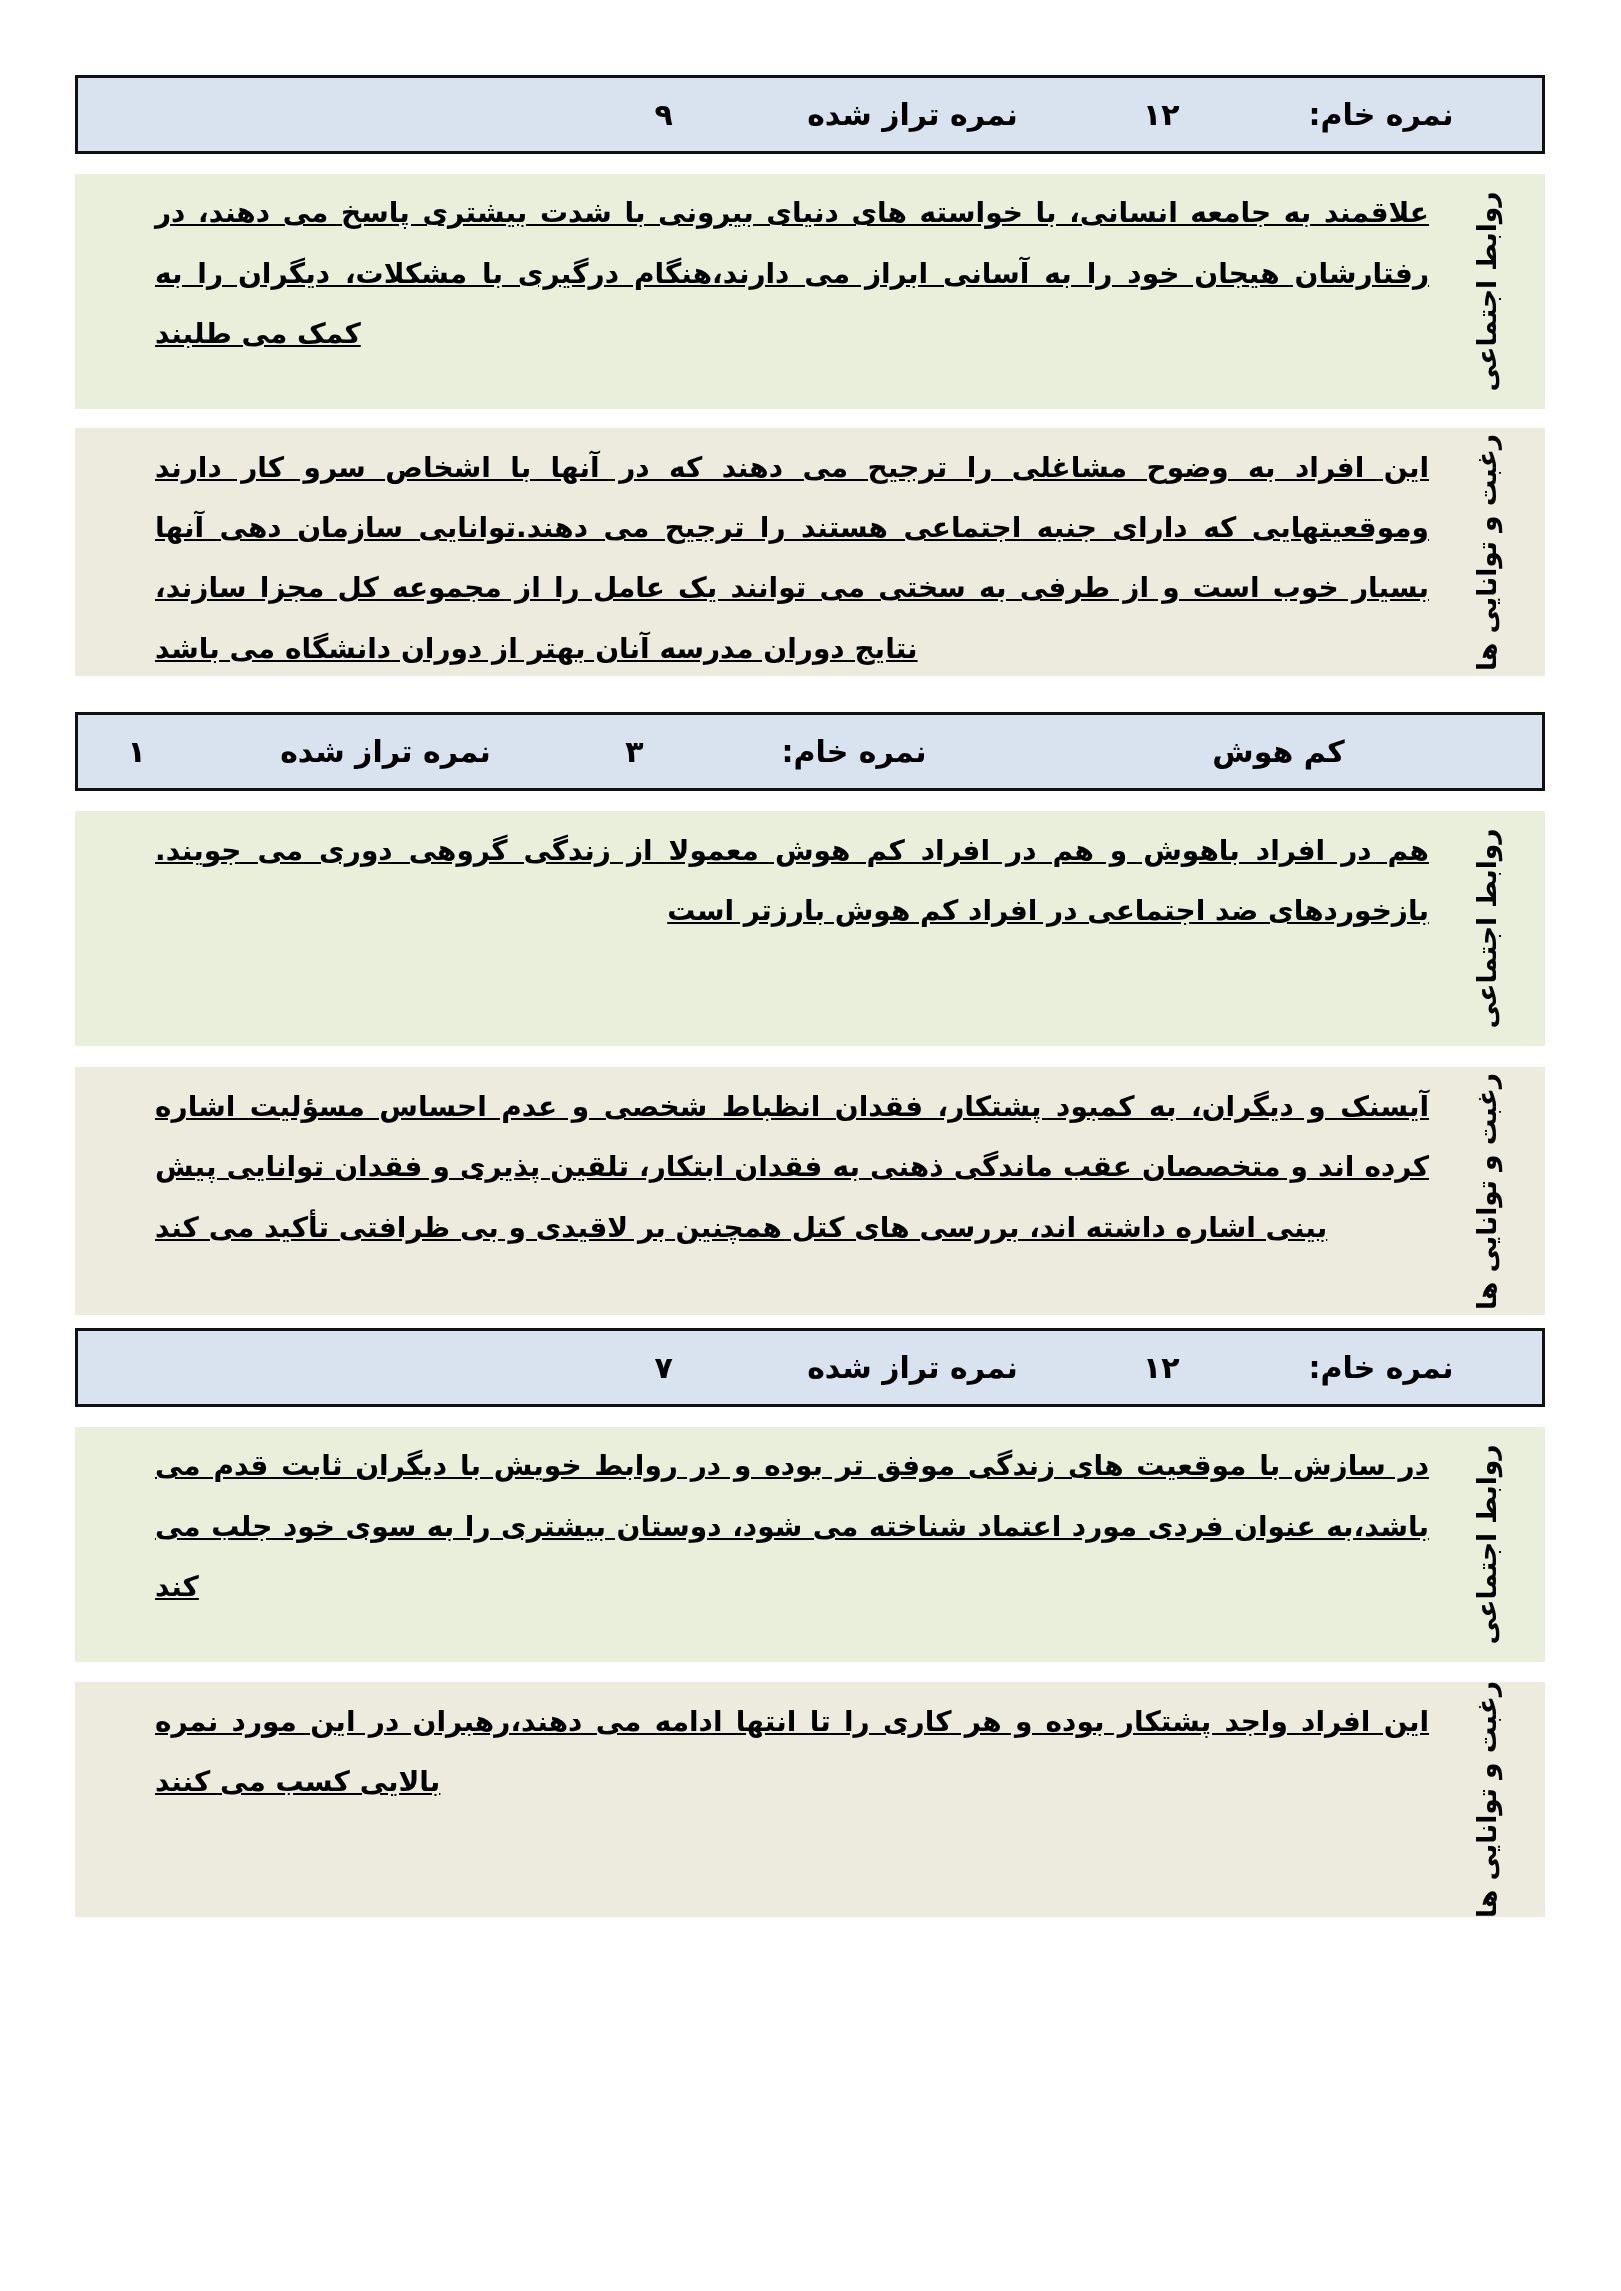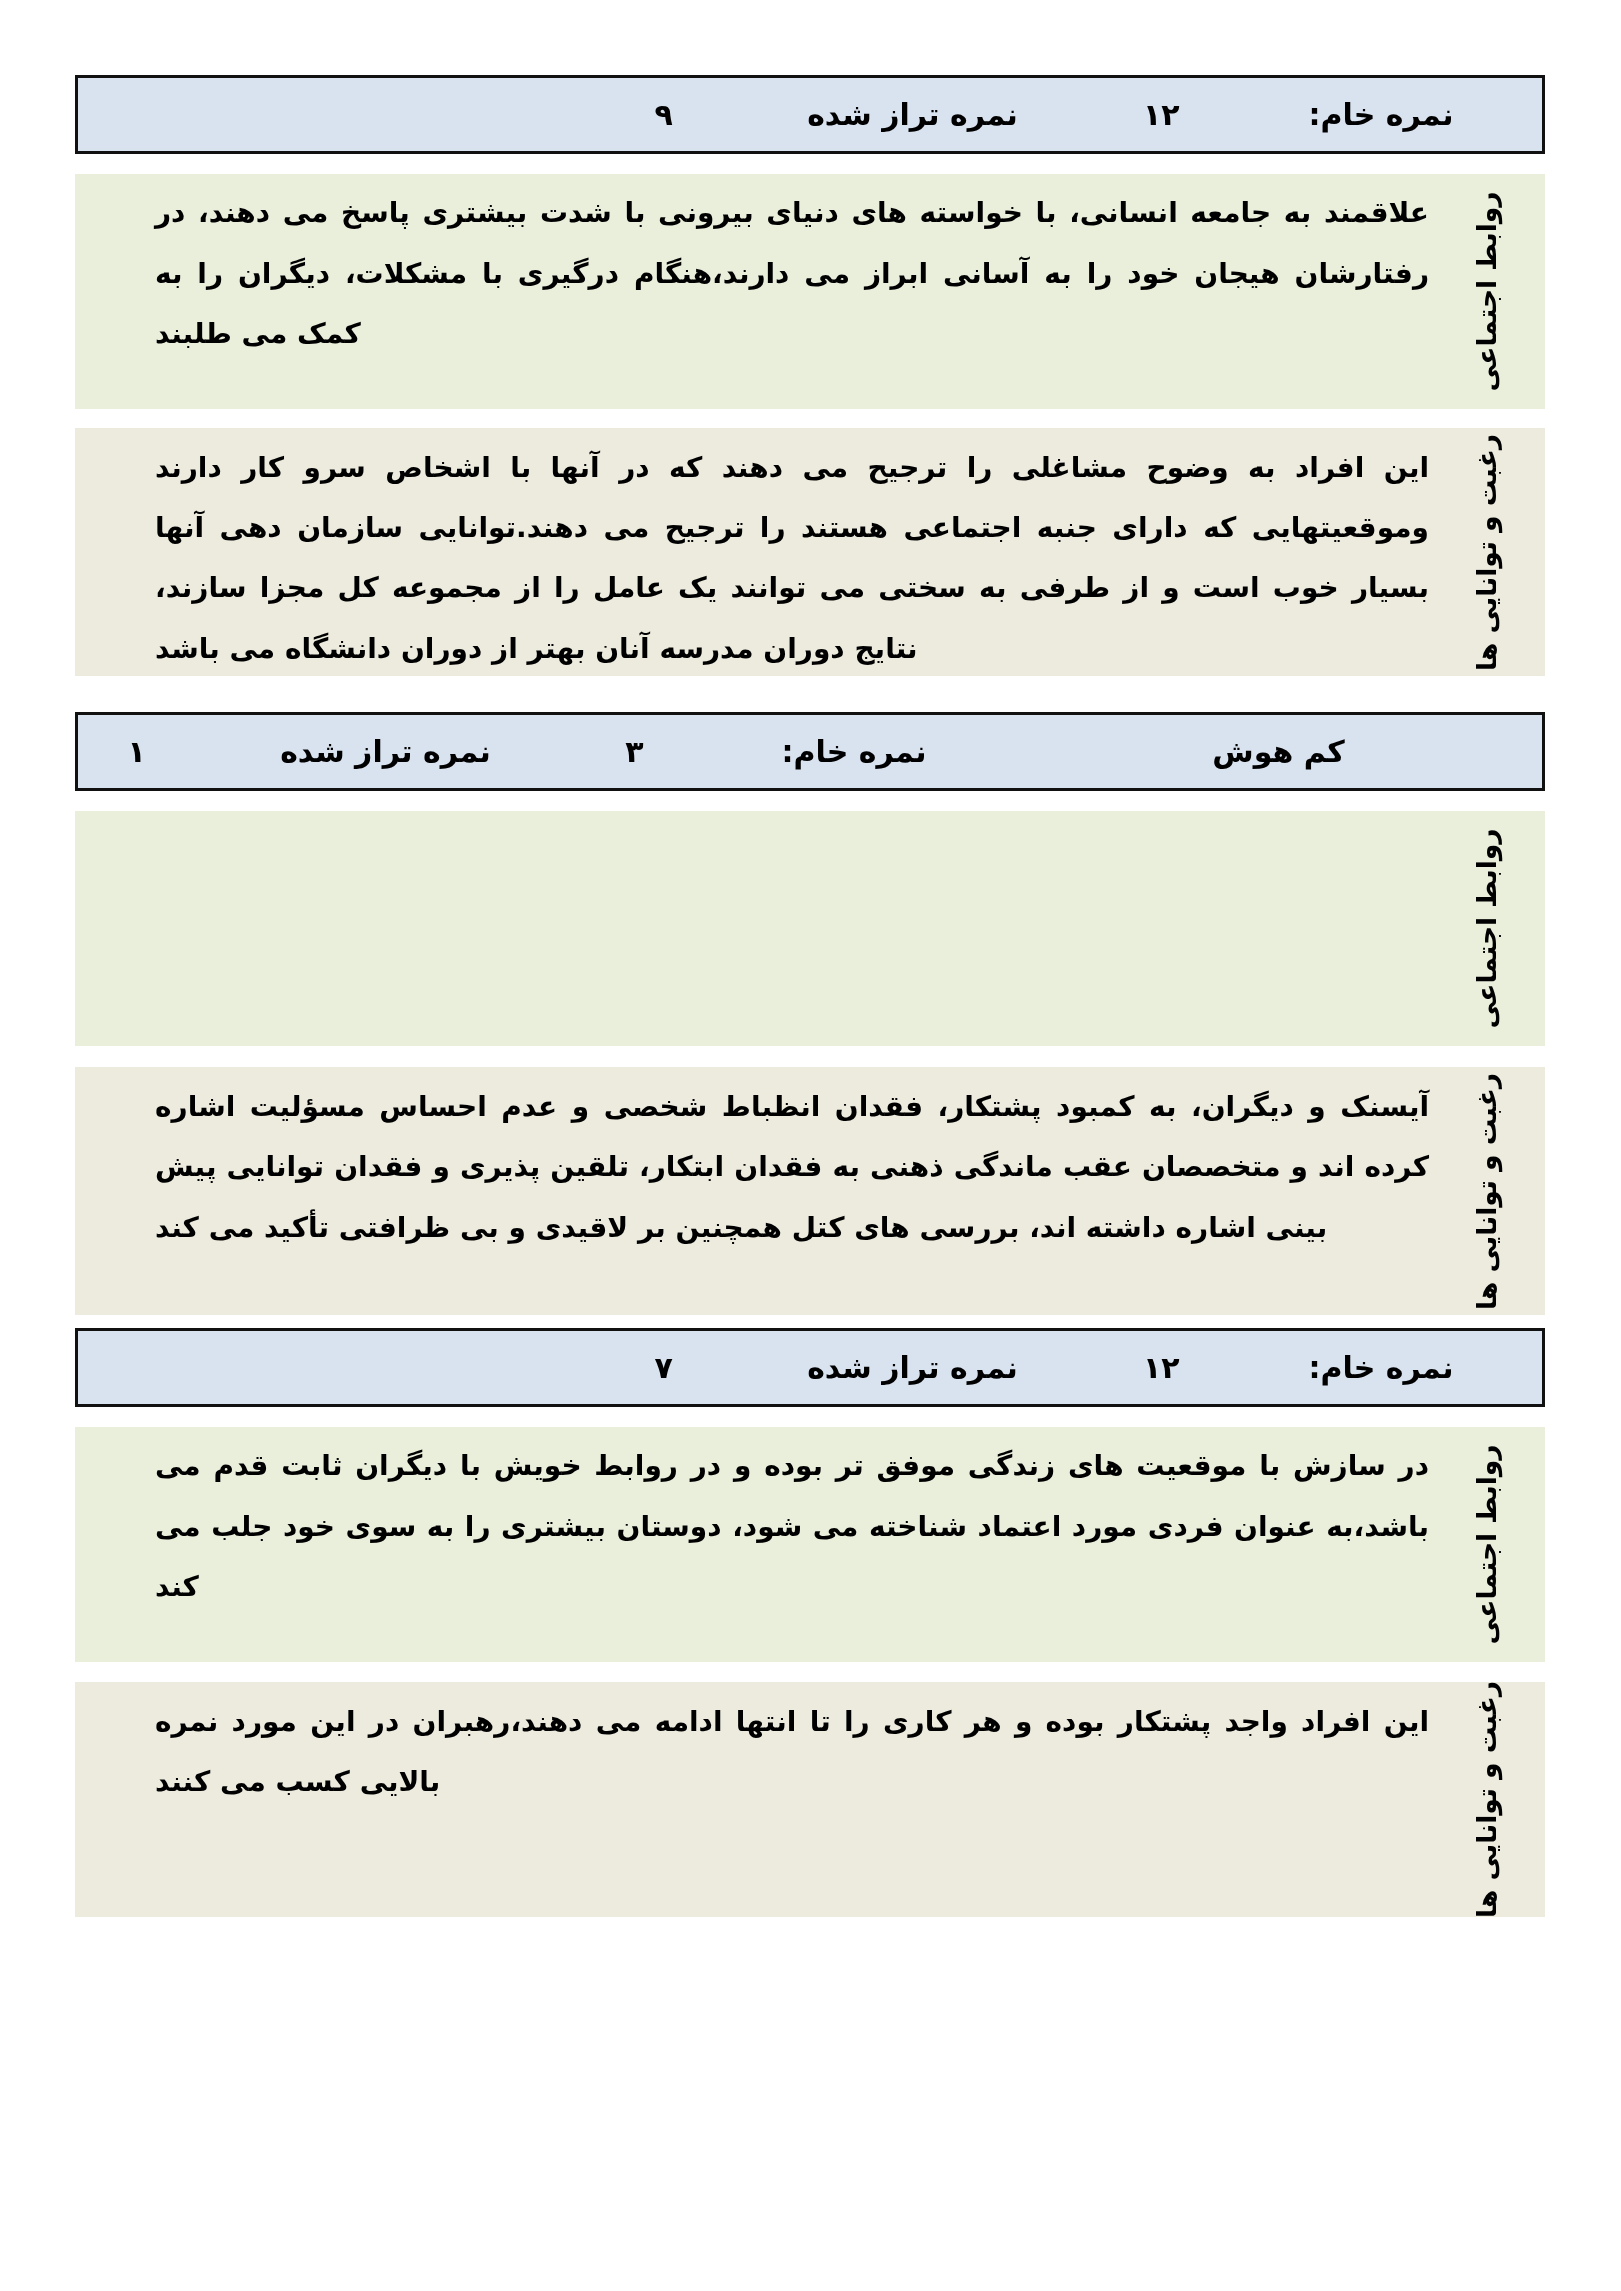--- a/index.html
+++ b/index.html
@@ -54,20 +54,21 @@
   .box.abilities.short { height: 235px; }
 
   .txt {
     margin: 0;
     padding: 9.8px 116px 0 80px;
     font-size: 28px;
     font-weight: bold;
     line-height: 2.15;
     direction: rtl;
     text-align: justify;
+    text-decoration: underline;
   }
   .last-left  { text-align-last: left; }
   .last-right { text-align-last: right; }
 
   .vcol {
     position: absolute;
     top: 0;
     bottom: 0;
     right: 3.9px;
     width: 110px;
@@ -122,20 +123,21 @@
   <section>
     <div class="hdr mb20">
       <div class="cell c-title">کم هوش</div>
       <div class="cell c-rawlbl">نمره خام:</div>
       <div class="cell c-rawval">۳</div>
       <div class="cell c-sclbl">نمره تراز شده</div>
       <div class="cell c-scval">۱</div>
     </div>
 
     <div class="box social mb22">
+      <p class="txt last-right">هم در افراد  باهوش و هم در افراد کم هوش معمولا از زندگی گروهی دوری می جویند. بازخوردهای ضد اجتماعی در افراد کم هوش بارزتر است</p>
       <div class="vcol">
         <span class="vtext">روابط اجتماعی</span>
       </div>
     </div>
 
     <div class="box abilities mb13">
       <p class="txt last-left">آیسنک و دیگران، به کمبود پشتکار،  فقدان انظباط شخصی و عدم احساس مسؤلیت اشاره کرده اند و متخصصان عقب ماندگی ذهنی به فقدان ابتکار، تلقین پذیری و فقدان توانایی پیش بینی اشاره داشته اند، بررسی های کتل همچنین بر لاقیدی و بی ظرافتی تأکید می کند</p>
       <div class="vcol">
         <span class="vtext">رغبت و توانایی ها</span>
       </div>

